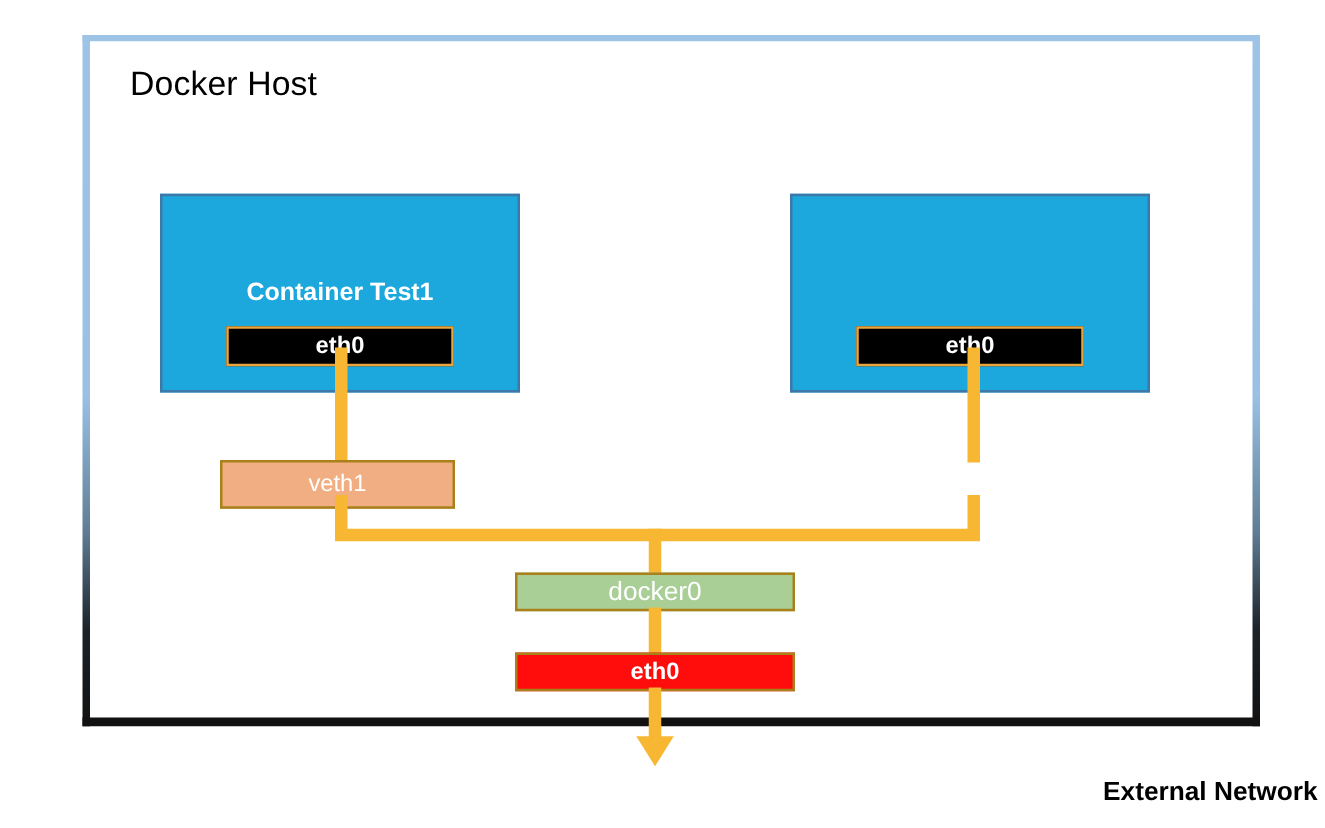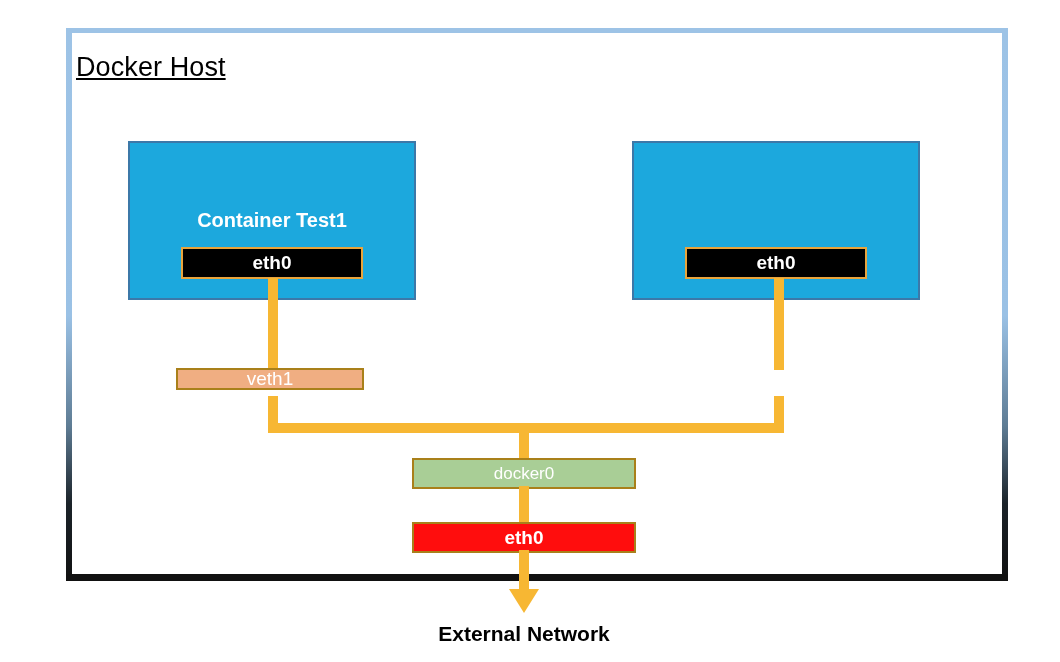--- a/index.html
+++ b/index.html
@@ -56,37 +56,37 @@
   .host-edge-bottom {
     left: 0;
     top: 546px;
     width: 942px;
     height: 7px;
     background: #111111;
   }
 
   .host-title {
     position: absolute;
-    left: 76px;
+    left: 104px;
     top: 52px;
     font-size: 27px;
     color: #000000;
     letter-spacing: 0.1px;
     white-space: nowrap;
-    text-decoration: underline;
   }
 
   
   .container-box {
     position: absolute;
     width: 288px;
     height: 159px;
     background: #1CA8DD;
     border: 2px solid #3C78A8;
     box-sizing: border-box;
+    margin-top: 14px;
   }
   #container-1 { left: 128px; top: 141px; }
   #container-2 { left: 632px; top: 141px; }
 
   .container-label {
     position: absolute;
     left: 0;
     right: 0;
     top: 66px;
     text-align: center;
@@ -112,21 +112,21 @@
     justify-content: center;
     color: #ffffff;
     font-size: 19px;
     font-weight: bold;
   }
 
   
   .veth-box {
     position: absolute;
     width: 188px;
-    height: 22px;
+    height: 39px;
     background: #F0AE82;
     border: 2px solid #A9801A;
     box-sizing: border-box;
     display: flex;
     align-items: center;
     justify-content: center;
     color: #ffffff;
     font-size: 19px;
     top: 368px;
   }
@@ -140,21 +140,21 @@
     top: 458px;
     width: 224px;
     height: 31px;
     background: #A9CE96;
     border: 2px solid #A9801A;
     box-sizing: border-box;
     display: flex;
     align-items: center;
     justify-content: center;
     color: #ffffff;
-    font-size: 17px;
+    font-size: 21px;
   }
 
   
   .host-eth-box {
     position: absolute;
     left: 412px;
     top: 522px;
     width: 224px;
     height: 31px;
     background: #FF0D0D;
@@ -192,21 +192,21 @@
     border-left: 15px solid transparent;
     border-right: 15px solid transparent;
     border-top: 24px solid #F7B733;
   }
 
   .external-label {
     position: absolute;
     left: 0;
     top: 622px;
     width: 1060px;
-    text-align: center;
+    text-align: right;
     color: #000000;
     font-size: 21px;
     font-weight: bold;
     white-space: nowrap;
   }
   .external-label span {
     position: relative;
     left: -6px;
   }
 </style>

